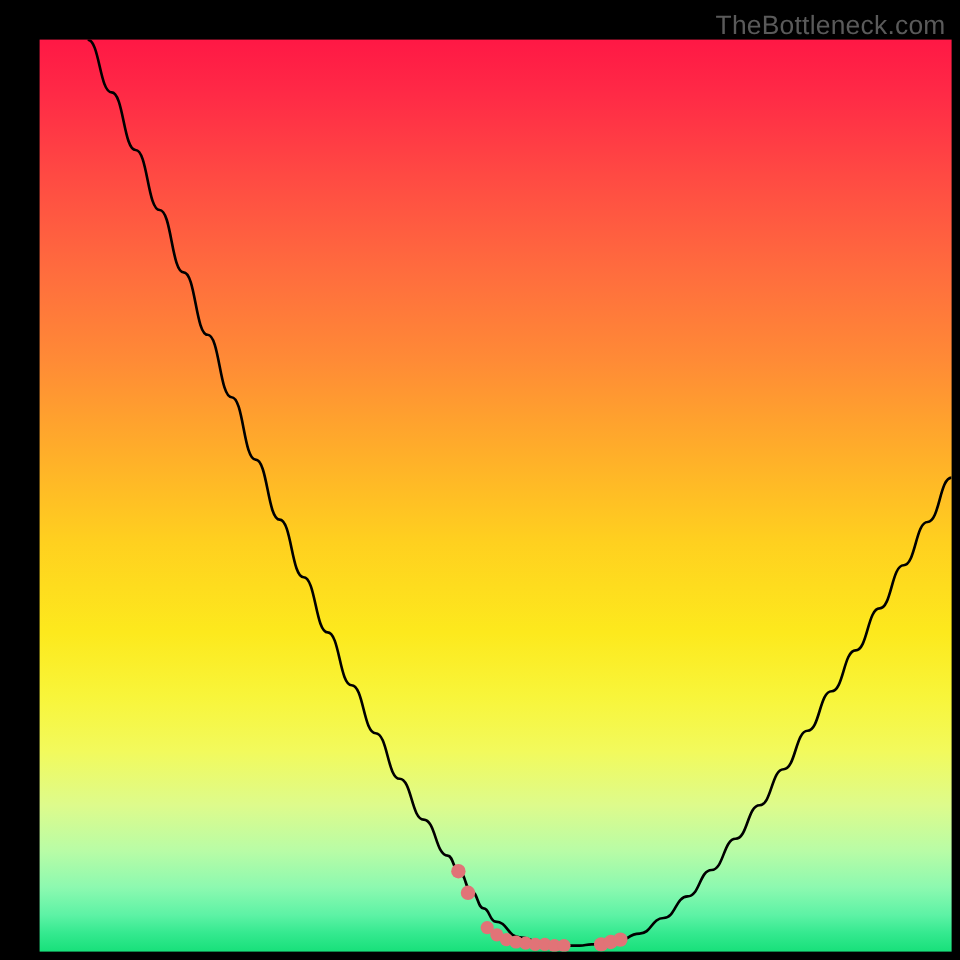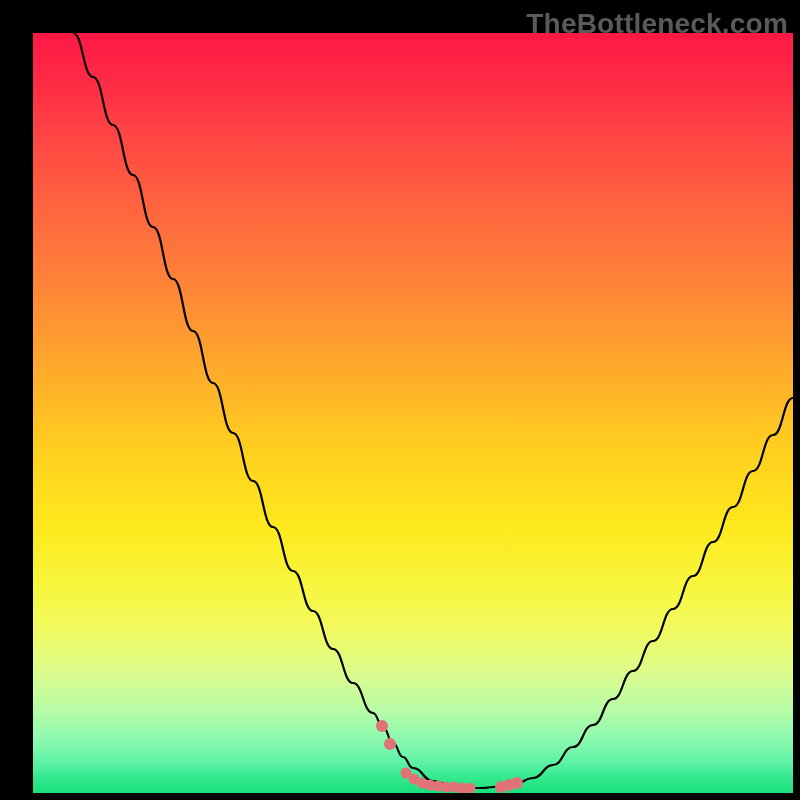--- a/index.html
+++ b/index.html
@@ -44,22 +44,22 @@
       #5df2a5 96%,
       #34e98f 98%,
       #18e07a 100%
     );
   }
   .watermark {
     position: absolute;
     top: 8px;
     right: 12px;
     color: #5a5a5a;
-    font-size: 28px;
-    font-weight: 700;
+    font-size: 22px;
+    font-weight: 400;
     letter-spacing: 0.2px;
     user-select: none;
   }
   svg.curve {
     position: absolute;
     left: 0;
     top: 0;
     width: 760px;
     height: 760px;
   }

